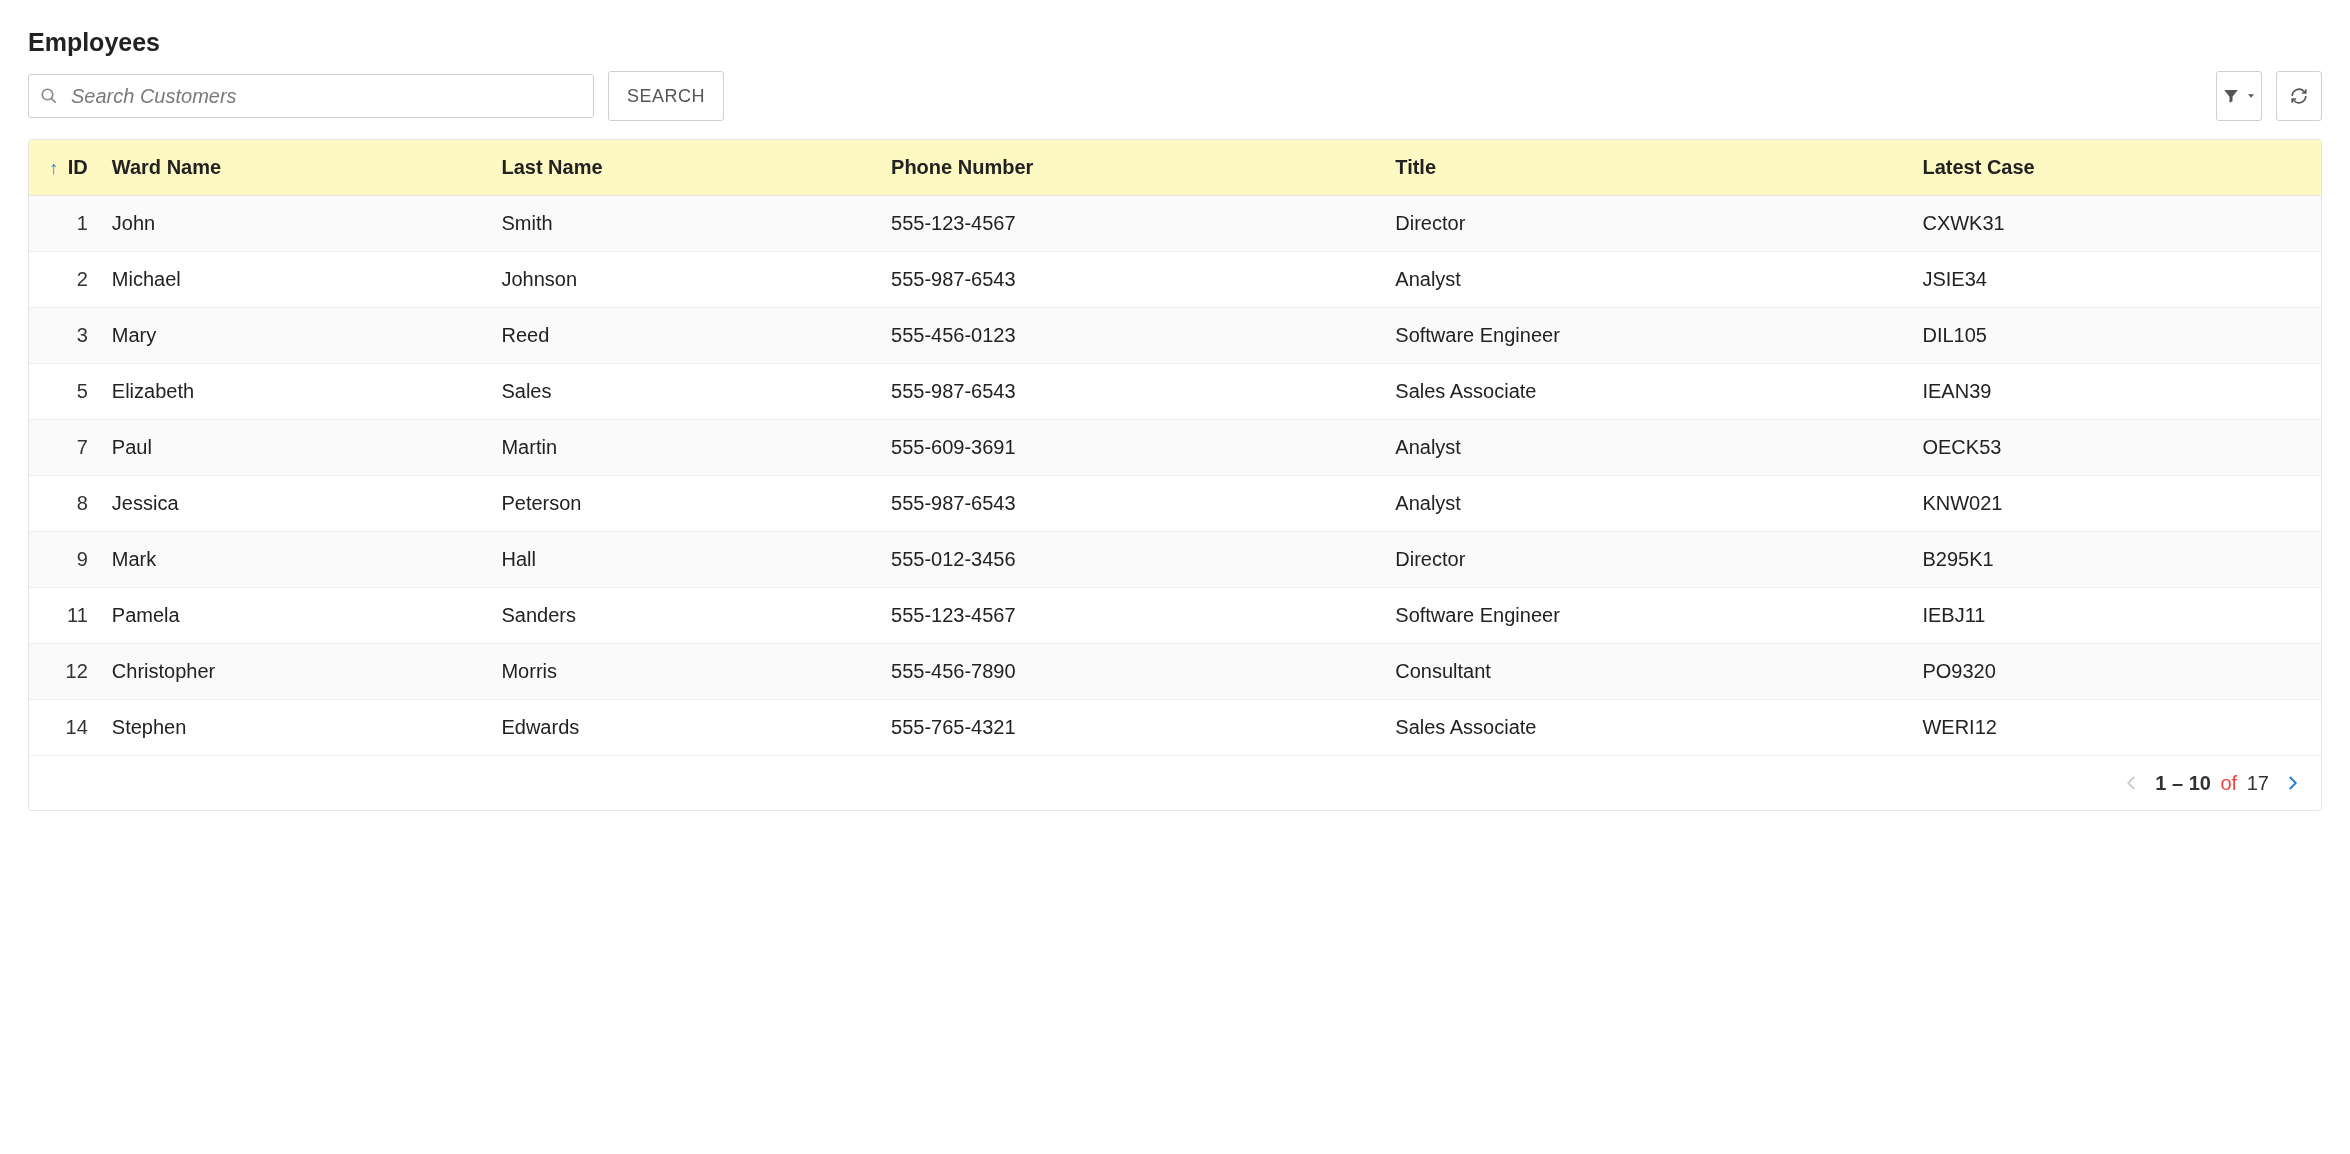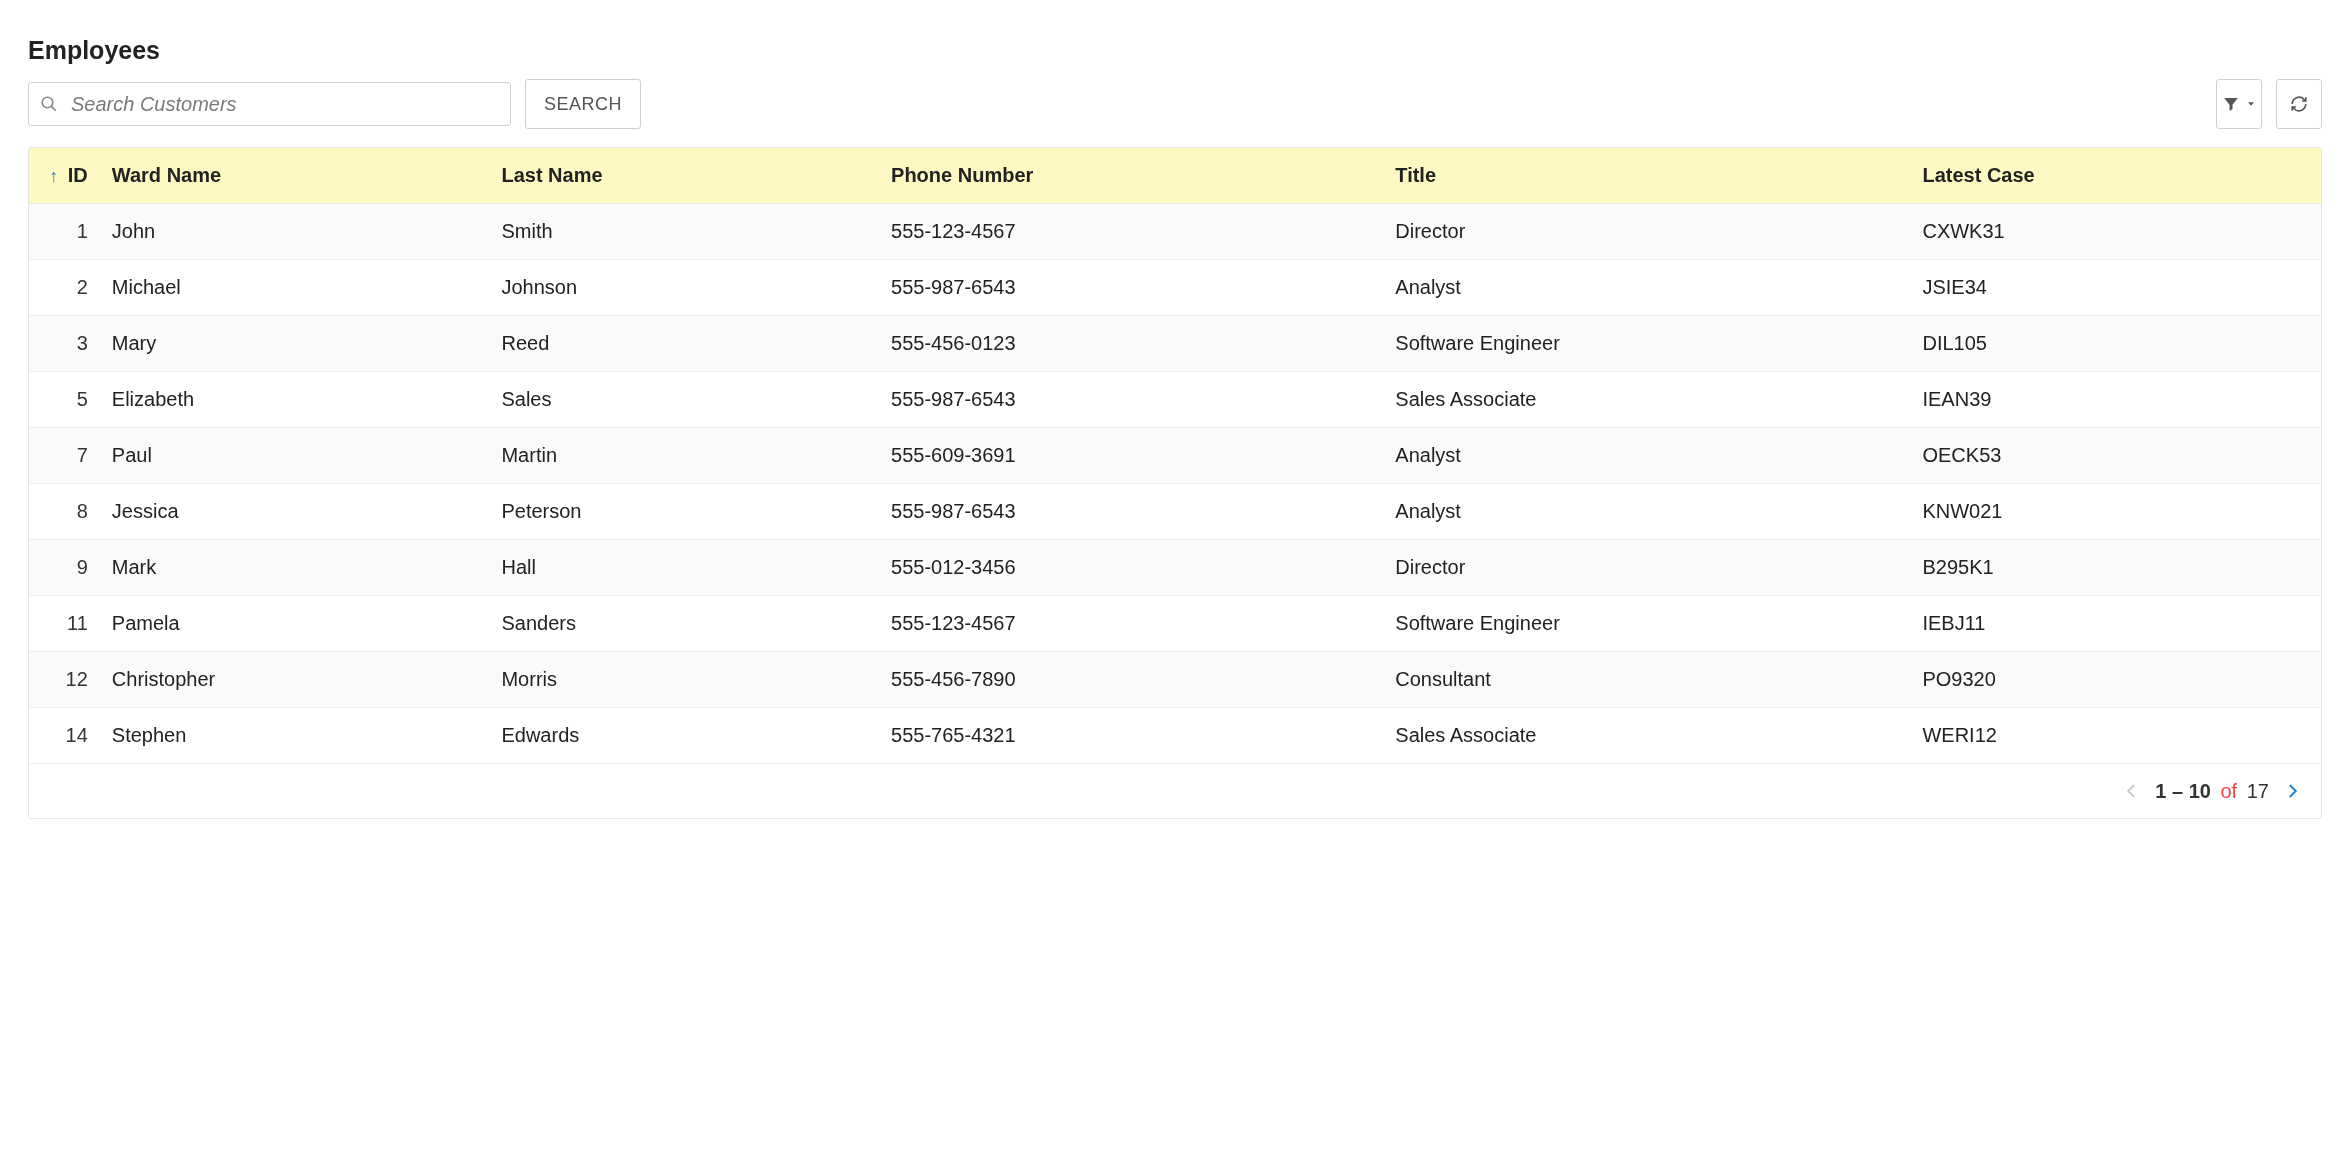--- a/index.html
+++ b/index.html
@@ -3,37 +3,37 @@
 <meta charset="utf-8">
 <style>
   * { box-sizing: border-box; }
   html, body {
     margin: 0; padding: 0;
     font-family: "Segoe UI", "Helvetica Neue", Arial, sans-serif;
     color: #222;
     background: #fff;
   }
   .page {
-    padding: 36px 28px;
+    padding: 28px 28px;
     width: 100%;
   }
   .page-title {
     font-size: 25px;
     font-weight: 700;
     margin: 0 0 14px 0;
   }
   .toolbar {
     display: flex;
     align-items: center;
     gap: 14px;
     margin-bottom: 18px;
   }
   .search-wrap {
     position: relative;
-    width: 483px;
+    width: 566px;
   }
   .search-wrap .icon {
     position: absolute;
     left: 12px;
     top: 50%;
     transform: translateY(-50%);
     color: #888;
     pointer-events: none;
   }
   .search-input {

